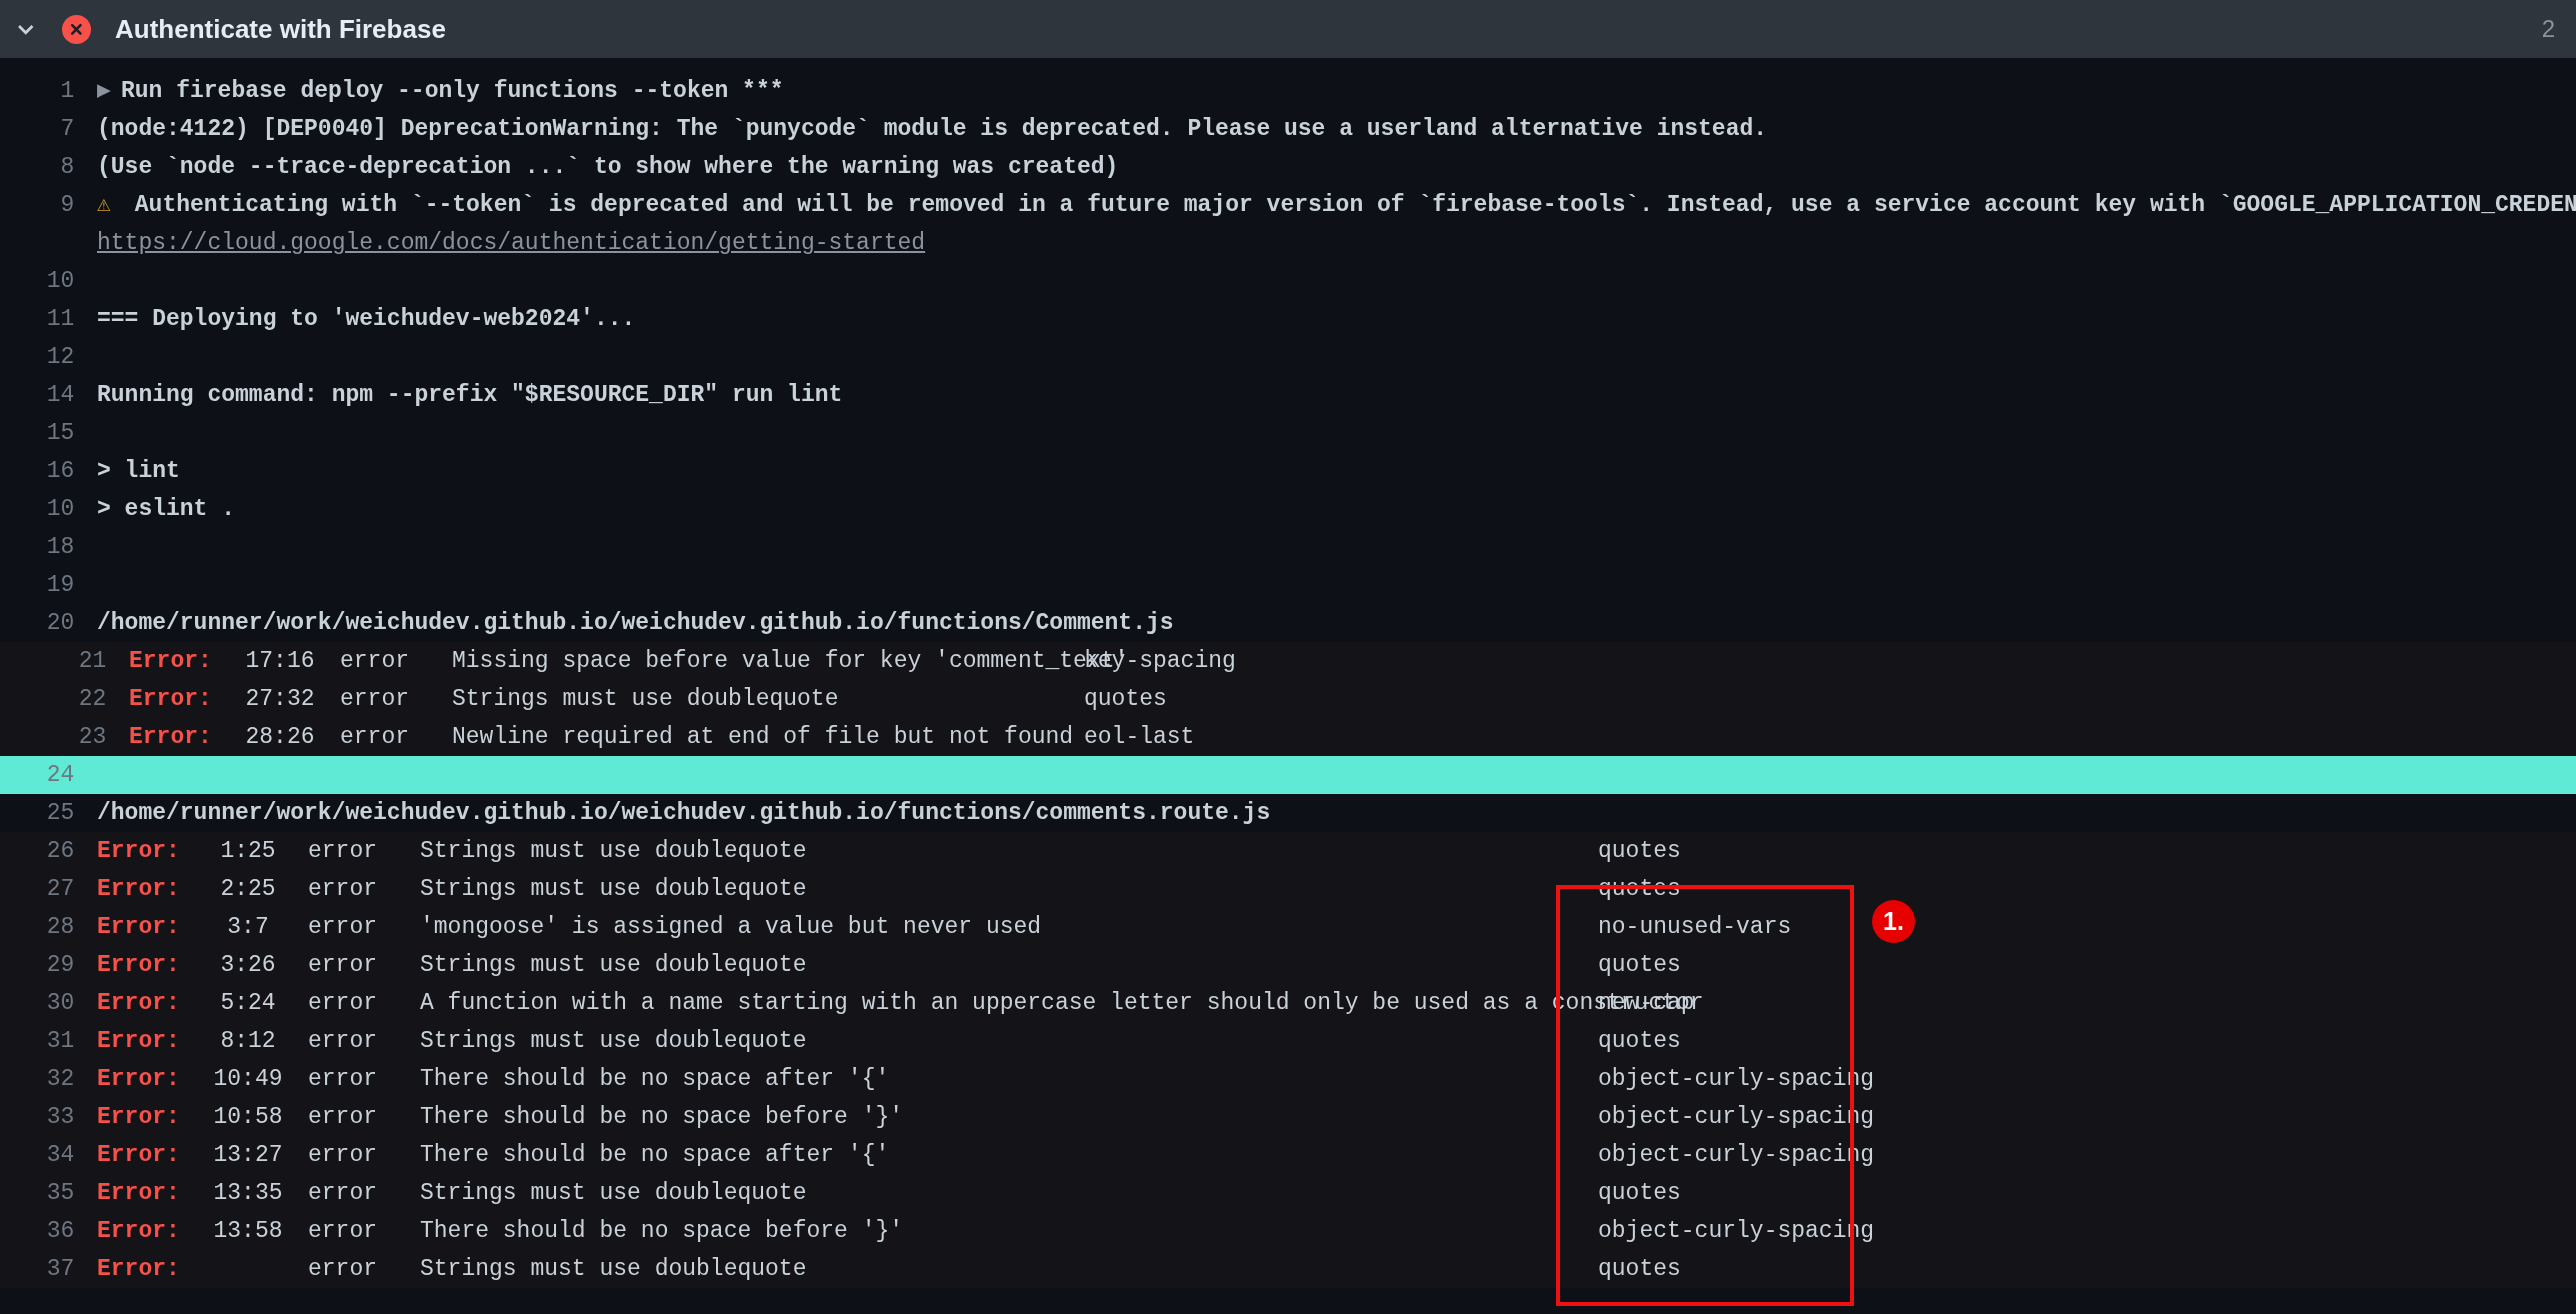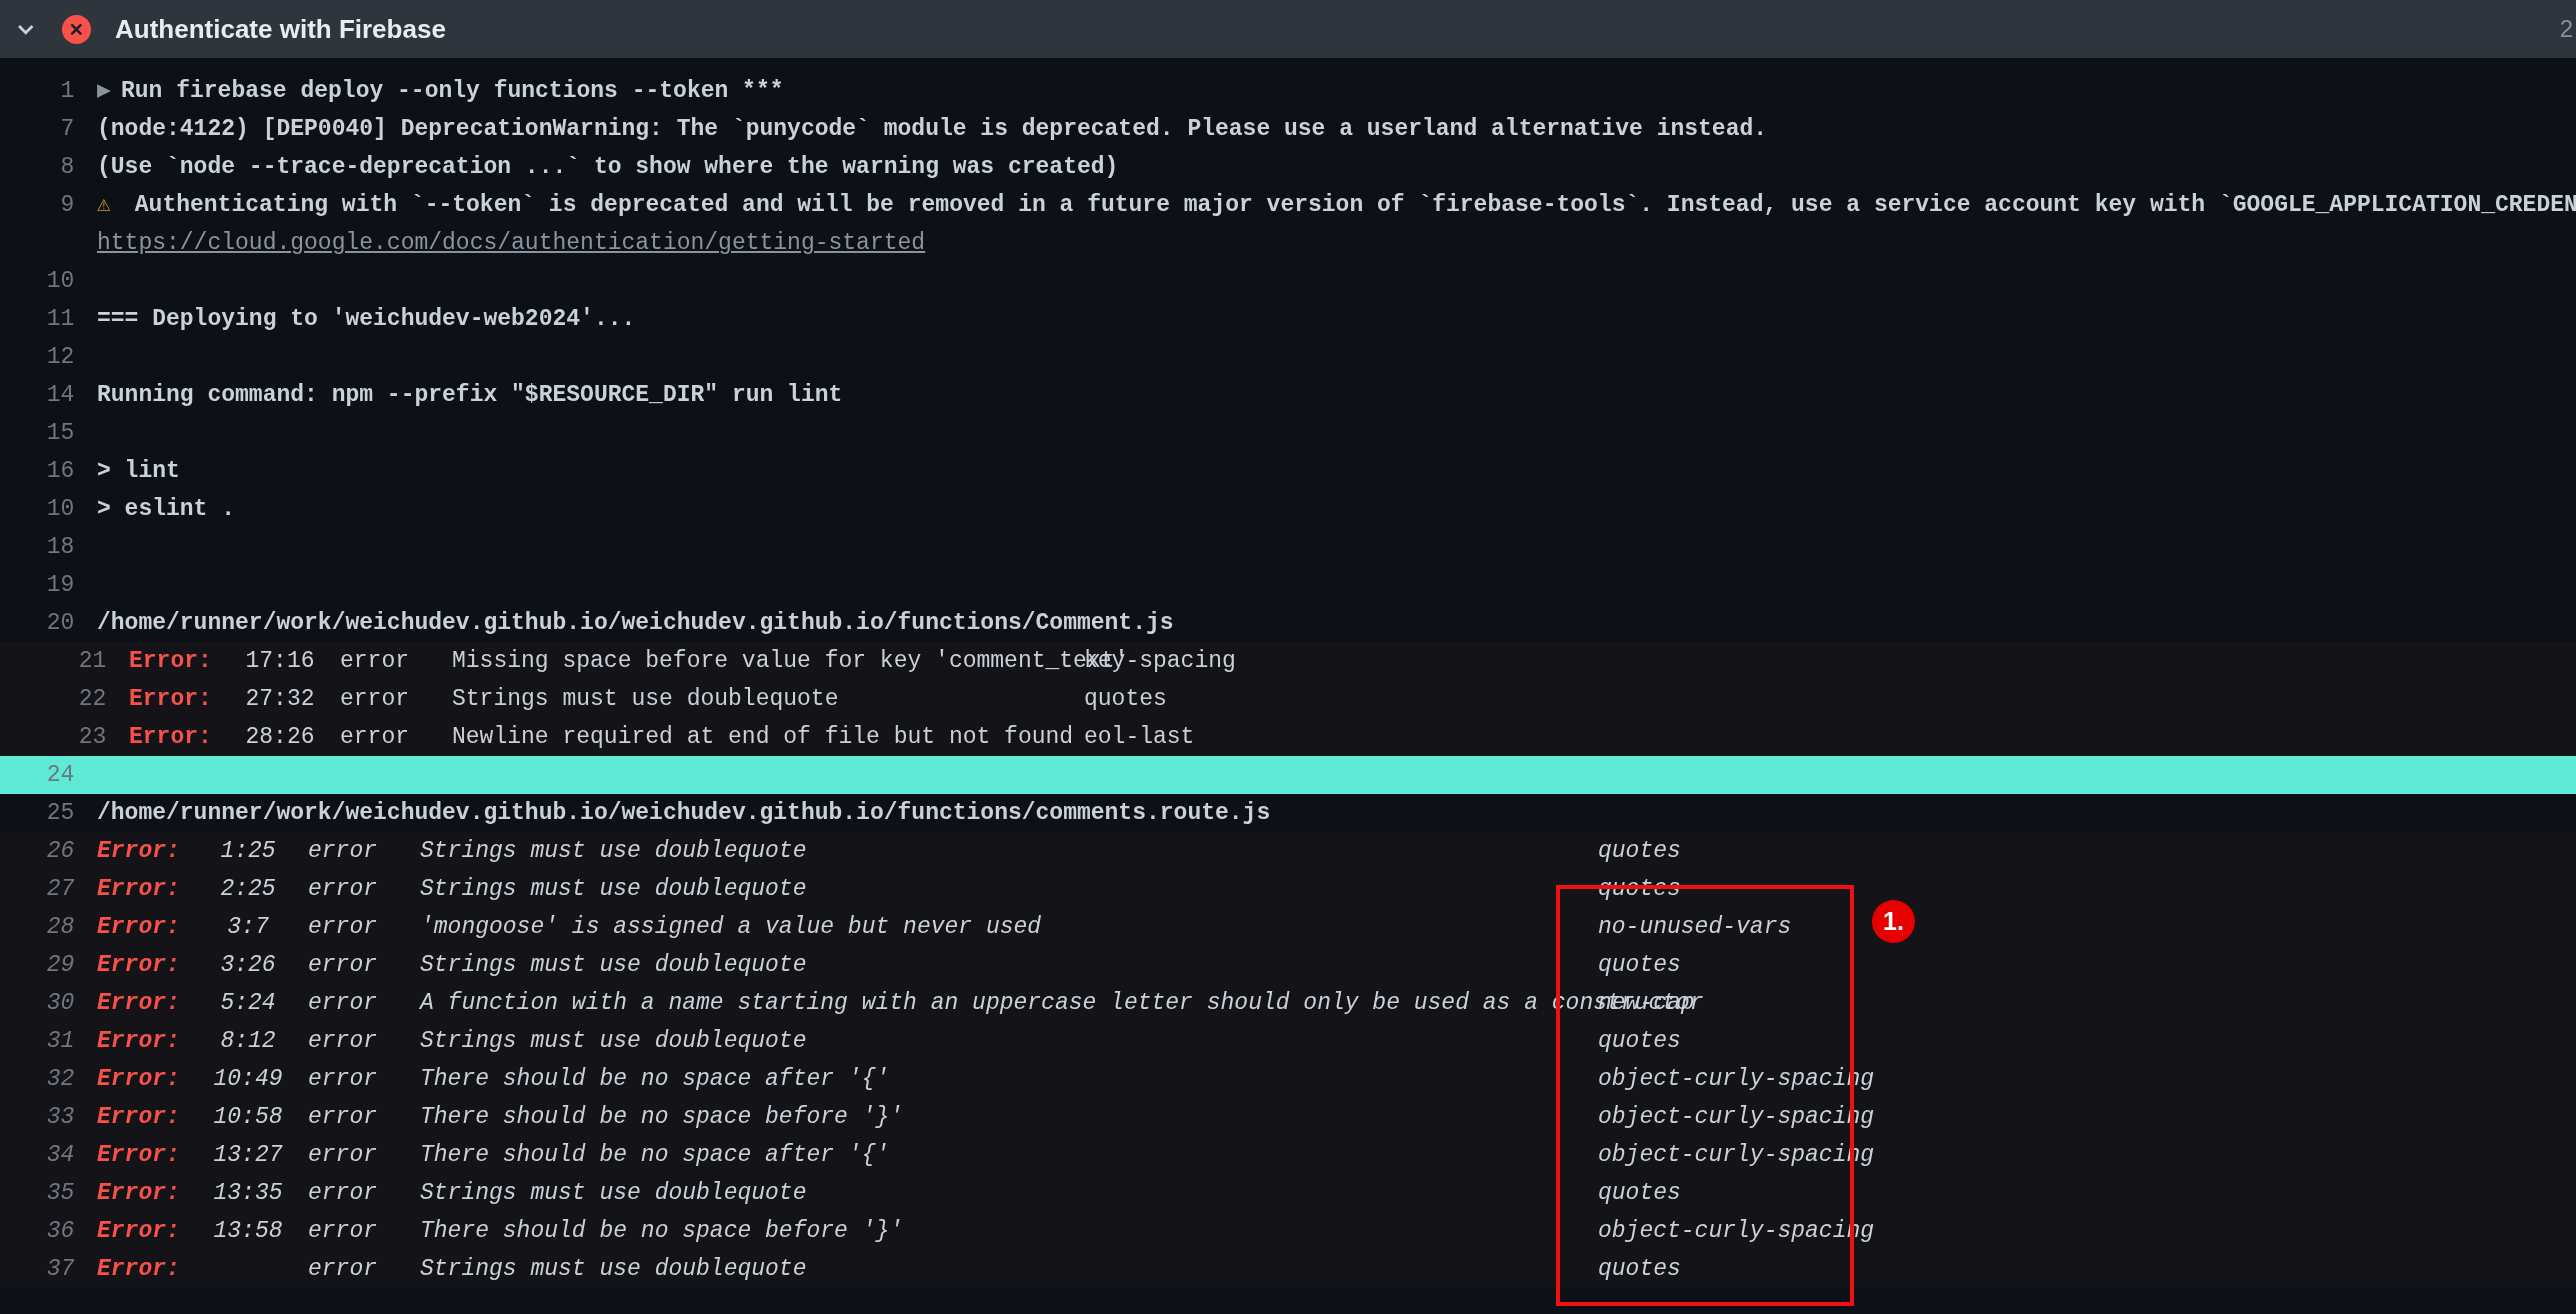--- a/index.html
+++ b/index.html
@@ -11,21 +11,21 @@
     font-size: 23px;
     overflow: hidden;
   }
 
   
   .header {
     height: 58px;
     background: #2f353d;
     display: flex;
     align-items: center;
-    padding: 0 3px 0 13px;
+    padding: 0 21px 0 13px;
     gap: 24px;
     position: relative;
   }
   .chevron {
     width: 25px; height: 25px;
     display: flex; align-items: center; justify-content: center;
     color: #c9d1d9;
     cursor: pointer;
   }
   .status-circle {
@@ -106,21 +106,21 @@
   .block-b .lint-rule{ width: 262px; }
 
   
   .link { color: #8b949e; text-decoration: underline; }
 
   
   .row.group-hl { background: #5eead4; }
 
   
   .row.tint { background: rgba(248,81,73,0.03); padding-left: 32px; }
-  .row.tint2 { background: rgba(248,81,73,0.03); font-style: italic; }
+  .row.tint2 { background: rgba(248,81,73,0.03); }
 
   
   .annot-box {
     position: absolute;
     border: 4.8px solid #e11;
     pointer-events: none;
   }
   .annot-badge {
     position: absolute;
     width: 43px; height: 43px;

